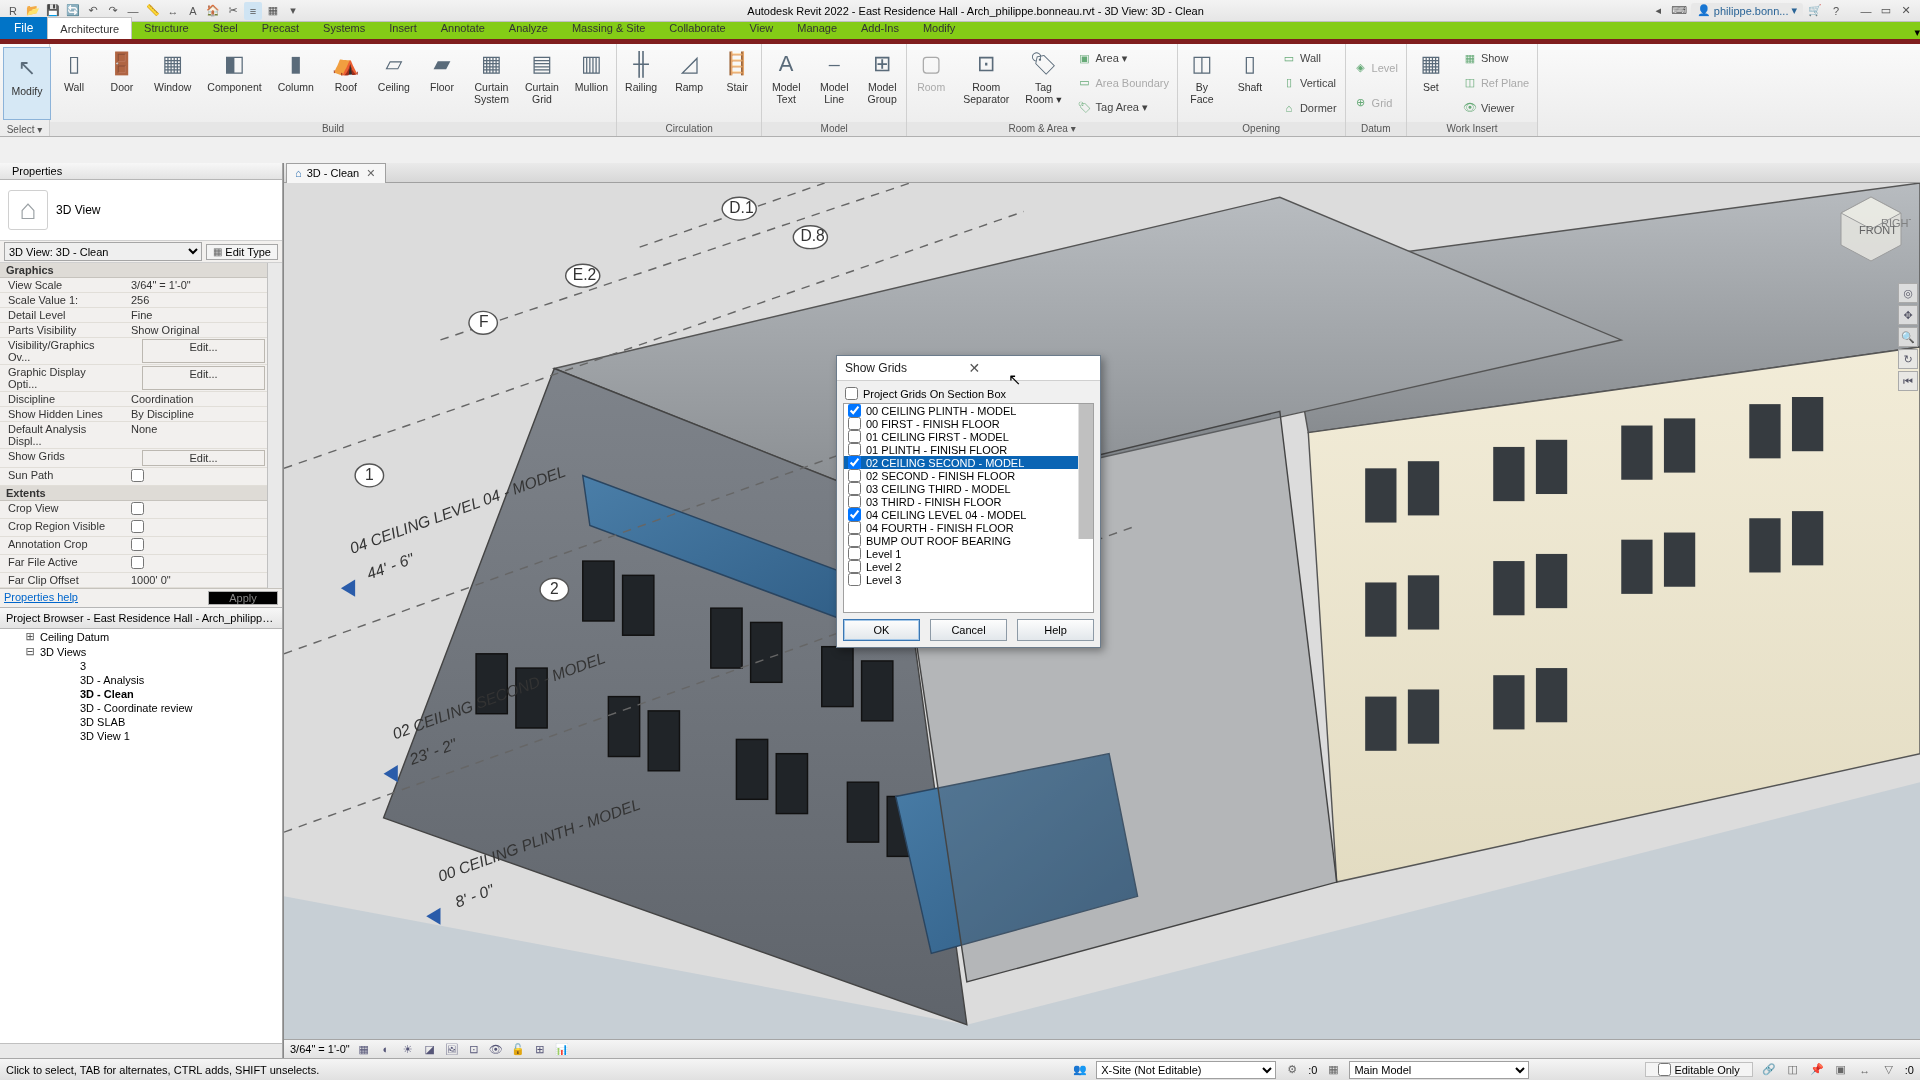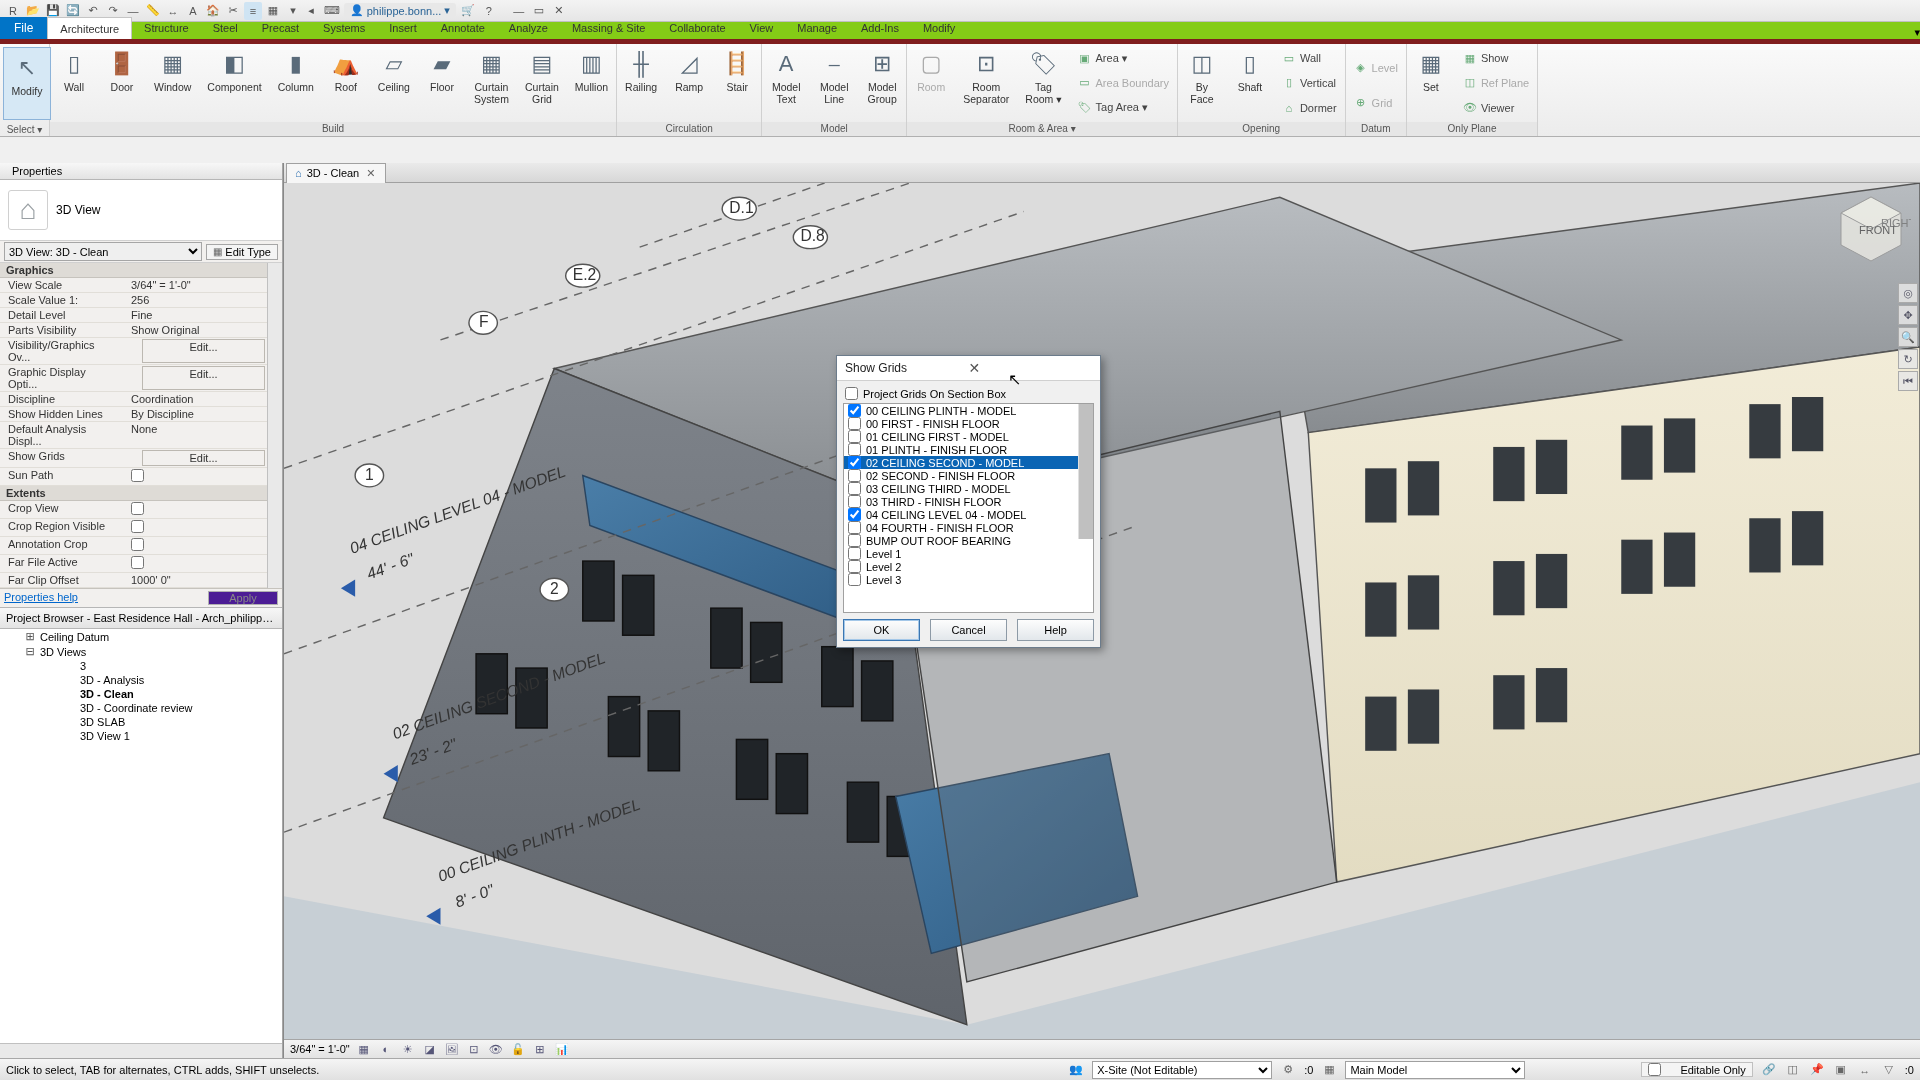--- a/index.html
+++ b/index.html
@@ -49,21 +49,21 @@
 .edit-type-btn { border:1px solid #a6a6a6; background:#f4f4f4; font-size:11px; padding:1px 6px; margin-left:4px; display:flex; align-items:center; gap:3px;}
 .edit-type-btn::before{content:"▦"; font-size:10px; color:#666;}
 .prop-cat { background:#dedbd6; padding:1px 6px; font-weight:bold; color:#333; border-bottom:1px solid #c6c3bd; }
 .prop-row { display:flex; border-bottom:1px solid #e1ded8;}
 .prop-row .k { width:125px; padding:1px 8px; color:#333;}
 .prop-row .v { flex:1; padding:1px 6px; color:#333;}
 .prop-row .v.btn { text-align:center; background:#f2f0ee; border:1px solid #bcb8b1; margin:1px 17px;}
 .prop-row .v input[type=checkbox]{ }
 .apply-row { display:flex; padding:2px 4px; border-top:1px solid #c6c3bd; gap:6px;}
 .apply-row a { color:#0066cc; text-decoration:underline; flex:1; }
-.apply-row button { width:70px; border:1px solid #b0b0b0; background:#4c1d95; color:#888; }
+.apply-row button { width:70px; border:1px solid #b0b0b0; background:#000000; color:#888; }
 
 
 .pbrowser-hdr { background:linear-gradient(#f7f7f7,#e3e3e3); border-top:1px solid #b6b6b6; border-bottom:1px solid #b6b6b6; padding:4px 6px; white-space:nowrap; overflow:hidden; text-overflow:ellipsis;}
 .pbrowser { flex:1; overflow:auto; background:#fff; font-size:11.5px;}
 .pb-row { display:flex; align-items:center; padding:1px 0 1px 6px; gap:4px; }
 .pb-row .tw { width:12px; text-align:center; color:#555;}
 .pb-row.l1 { padding-left: 24px;}
 .pb-row.l3 { padding-left: 64px;}
 .pb-row.sel { font-weight:bold; }
 
@@ -93,21 +93,21 @@
 .dialog .dlg-buttons { display:flex; justify-content:space-between; padding:6px 0 0; gap:10px;}
 .dialog .dlg-buttons button { width:78px; height:22px; border:1px solid #8d9aa6; background:linear-gradient(#fdfdfd,#e2e7eb); font-size:11px;}
 .dialog .dlg-buttons button.default { border:1px solid #3b76b1; box-shadow: 0 0 0 1px #a3c7e8 inset;}
 .dlg-scroll-thumb { position:absolute; right:0; top:0; width:15px; height:135px; background:#c0c0c0; border-left:1px solid #e0e0e0;}
 
 
 .statusbar { position:absolute; bottom:0; left:0; right:0; height:22px; background:linear-gradient(#f5f5f5,#e0e0e0); border-top:1px solid #a8a8a8; display:flex; align-items:center; padding:0 6px; gap:8px;}
 .statusbar .grow { flex:1; }
 .statusbar select { font-size:11px; height:18px; border:1px solid #a0a0a0; background:#fff;}
 .statusbar .sic { width:16px; height:16px; color:#666; display:flex; align-items:center; justify-content:center;}
-.statusbar label { display:flex; align-items:center; gap:19px; font-size:11px; padding:0 6px; border:1px solid #c0c0c0; background:#f4f4f4;}
+.statusbar label { display:flex; align-items:center; gap:3px; font-size:11px; padding:0 12px; border:1px solid #c0c0c0; background:#f4f4f4;}
 
 
 .cursor { position:absolute; pointer-events:none; z-index:999; font-size:16px; color:#000; transform:translate(-2px,-2px);}
 
 
 .navcube { position:absolute; top:6px; right:9px; width:80px; height:80px; opacity:0.85; }
 .navbar-side { position:absolute; right:2px; top:100px; width:20px; display:flex; flex-direction:column; gap:2px;}
 .navbar-side .nb { width:20px; height:20px; background:rgba(230,230,230,0.85); border:1px solid #aaa; display:flex; align-items:center; justify-content:center; color:#556;}
 
 .scrollbar-v { position:absolute; width:15px; background:#e9e9e9; border-left:1px solid #c0c0c0;}
@@ -127,20 +127,21 @@
     <div class="qat-icn">—</div>
     <div class="qat-icn">📏</div>
     <div class="qat-icn">↔</div>
     <div class="qat-icn">A</div>
     <div class="qat-icn">🏠</div>
     <div class="qat-icn">✂</div>
     <div class="qat-icn" style="background:#cfe4f3;">≡</div>
     <div class="qat-icn">▦</div>
     <div class="qat-icn">▾</div>
   </div>
+  <div class="title">Autodesk Revit 2022 - East Residence Hall - Arch_philippe.bonneau.rvt - 3D View: 3D - Clean</div>
   <div class="right">
     <div class="qat-icn">◂</div>
     <div class="qat-icn">⌨</div>
     <div class="user-chip">
       <span>👤</span>
       <span>philippe.bonn...</span>
       <span>▾</span>
     </div>
     <div class="qat-icn">🛒</div>
     <div class="qat-icn">?</div>
@@ -369,21 +370,21 @@
         <div class="srow disabled">
             <span class="sic">◫</span>
             <span>Ref Plane</span>
           </div>
         <div class="srow">
             <span class="sic">👁</span>
             <span>Viewer</span>
           </div>
       </div>
     </div>
-    <div class="panel-name">Only Plane</div>
+    <div class="panel-name">Work Insert</div>
   </div>
 </div>
 
 <div class="main-area">
 
   <div class="props-col">
     <div class="hdr">Properties</div>
     <div class="props-type-sel">
       <div class="cube-ic">⌂</div>
       <div style="font-size:12px;">3D View</div>

